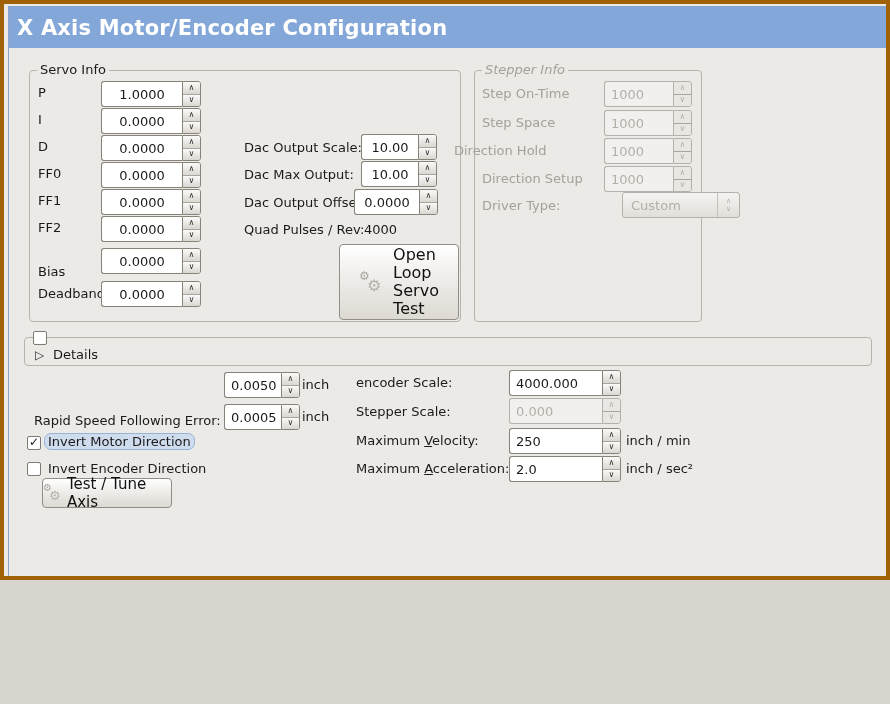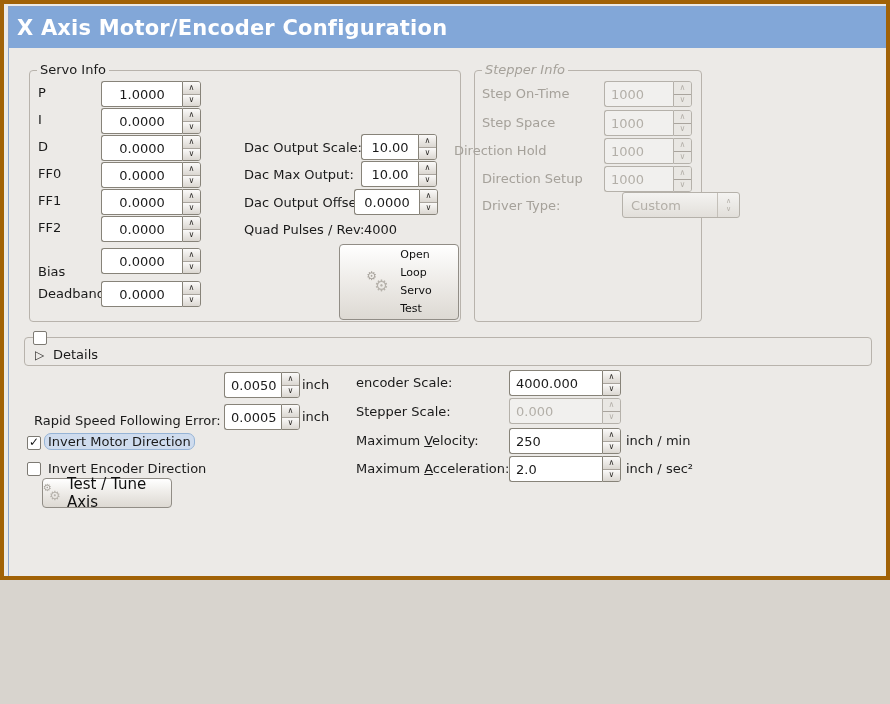--- a/index.html
+++ b/index.html
@@ -61,21 +61,21 @@
   }
   
   .btn {
     position:absolute; border:1px solid #918d86; border-radius:4px;
     background:linear-gradient(#ffffff,#f1efec 40%,#ddd9d3);
     display:flex; align-items:center; justify-content:center;
     font-size:14px; color:#101010; cursor:default;
   }
   .btn.focused { border-color:#6d93c4; box-shadow:0 0 0 1px #b9cde6 inset; }
   .btn .mn { text-decoration:underline; }
-  .multiline { white-space:pre-line; text-align:left; line-height:18px; font-size:11px; }
+  .multiline { white-space:pre-line; text-align:left; line-height:18px; font-size:16px; }
   
   .cb {
     position:absolute; width:14px; height:14px; background:#ffffff;
     border:1px solid #7d7a73; border-radius:2px; display:flex; align-items:center;
     justify-content:center; font-size:12px; font-weight:bold; color:#111;
   }
   .cb .mark { margin-top:-2px; }
   .hl-label {
     position:absolute; background:#cfdcee; border:1px solid #96b4d6; border-radius:2px;
     padding:0px 3px; white-space:nowrap;

